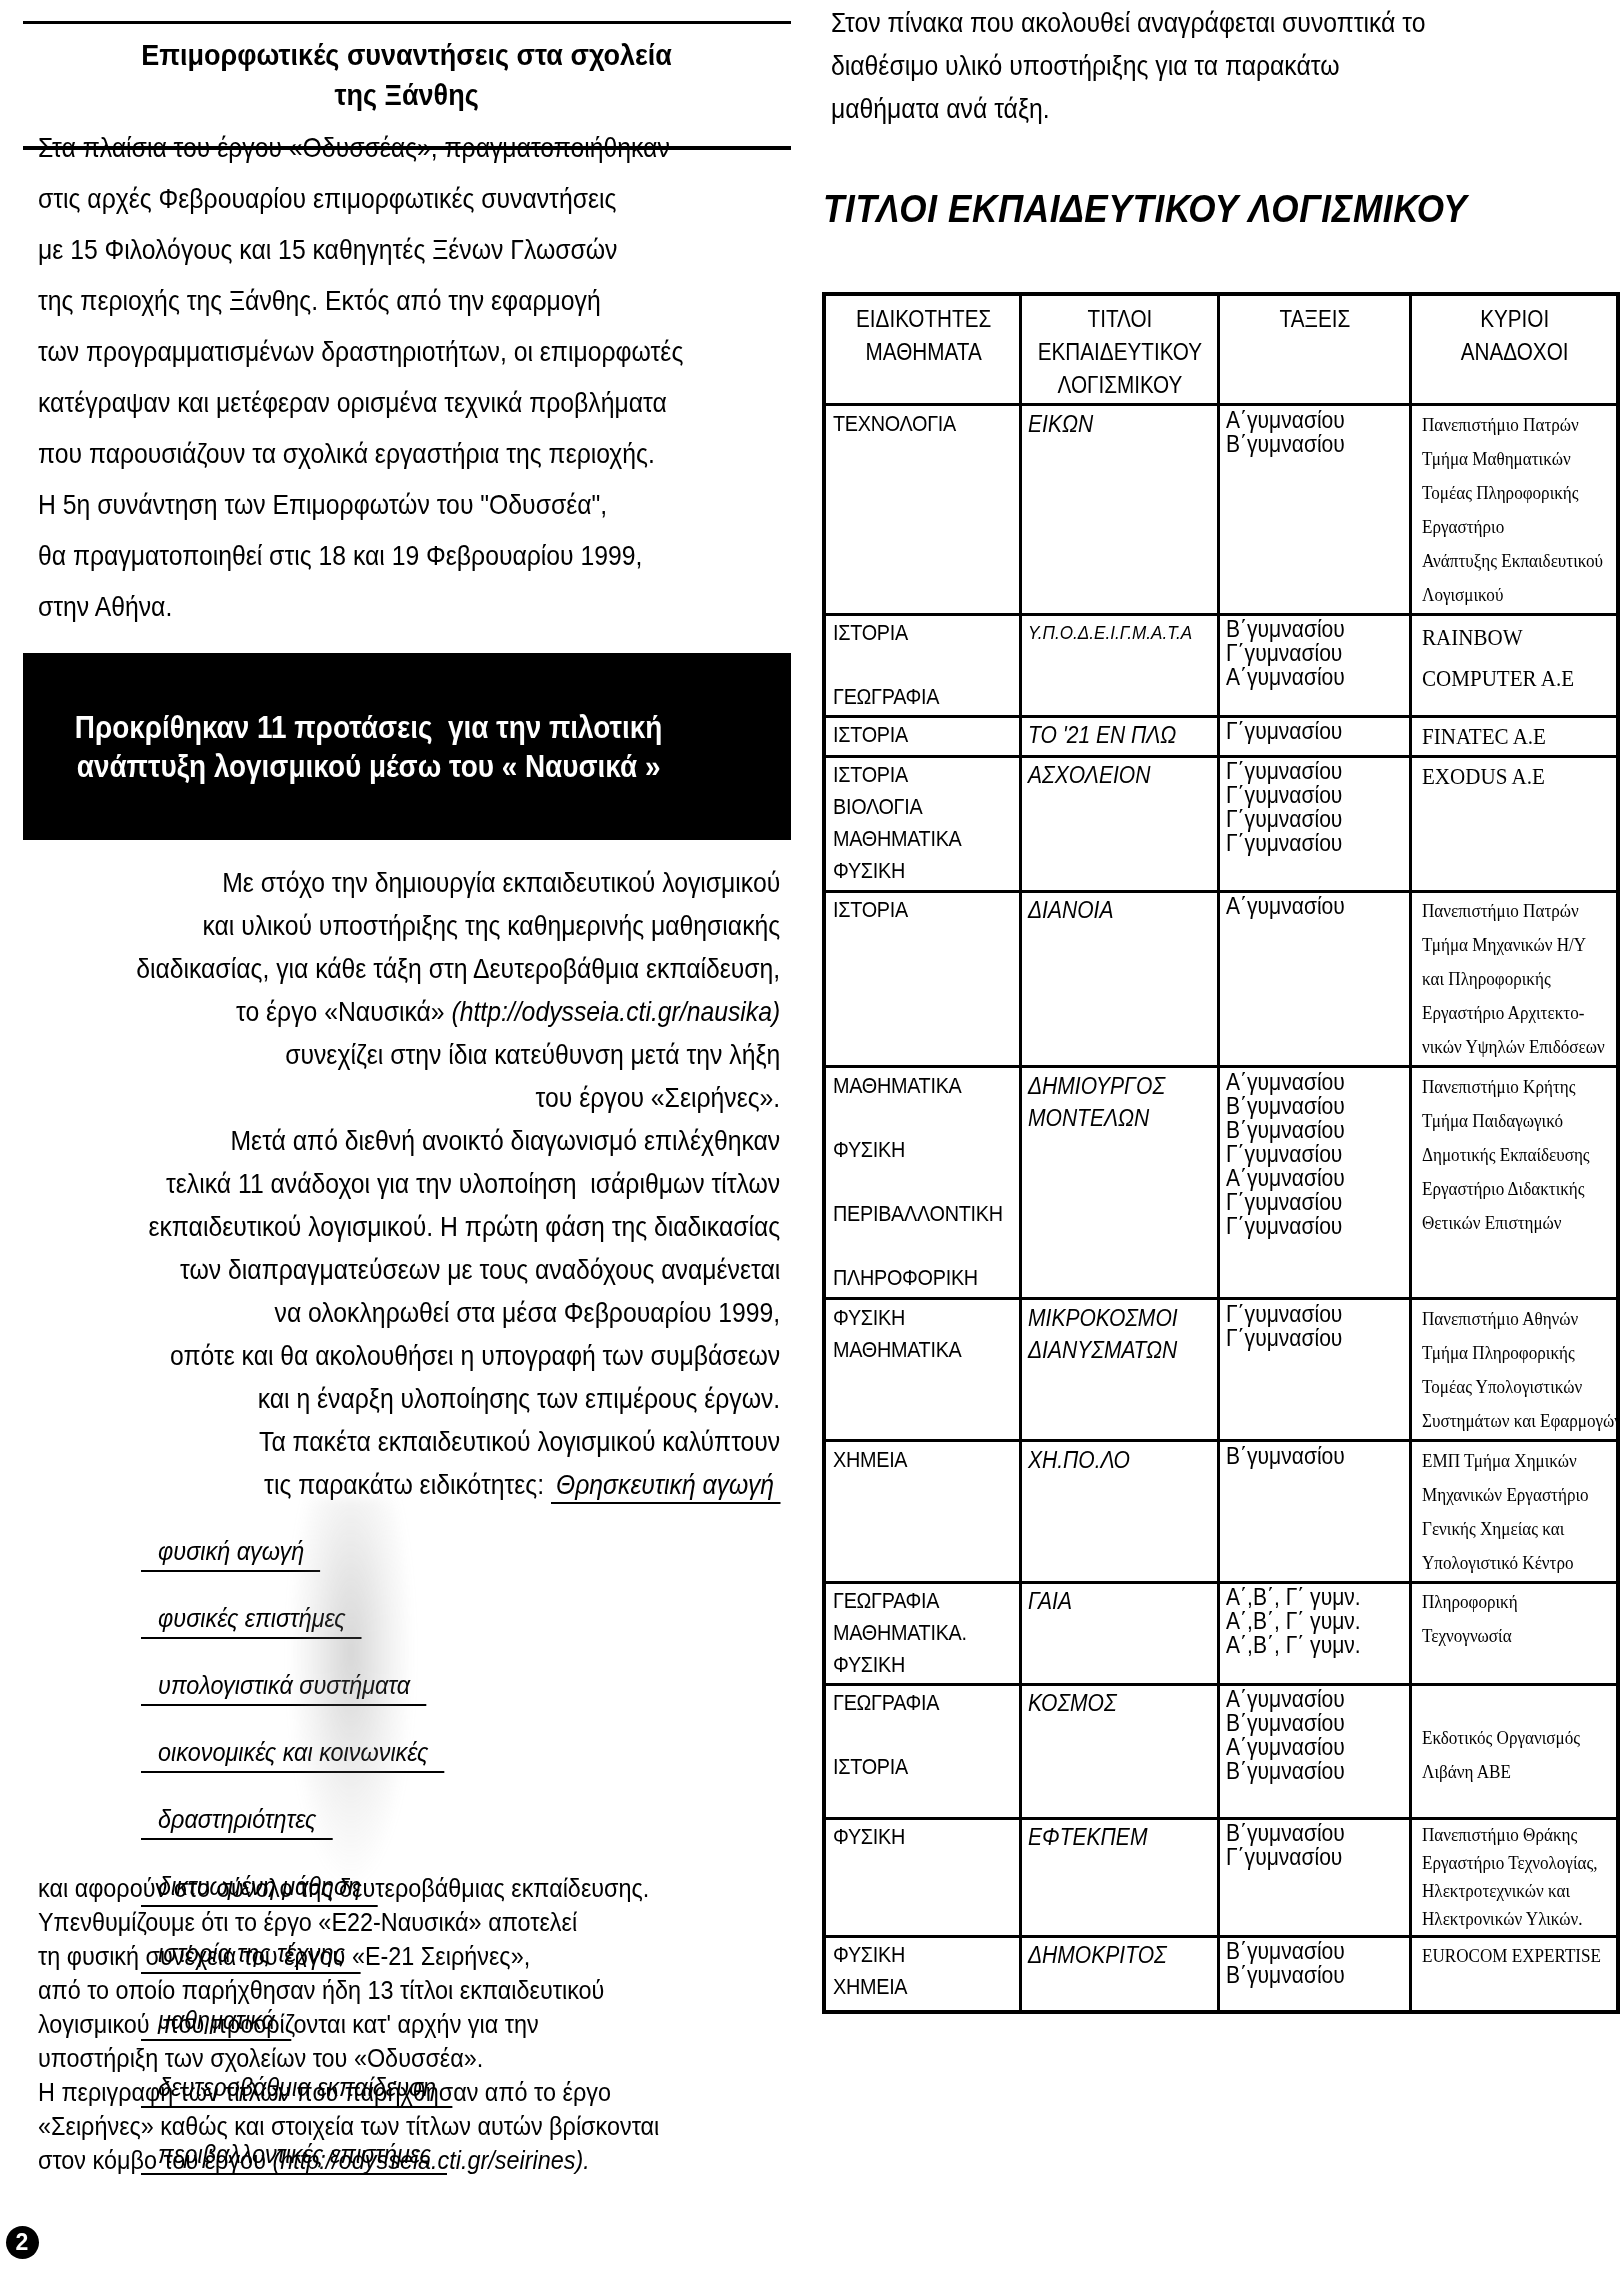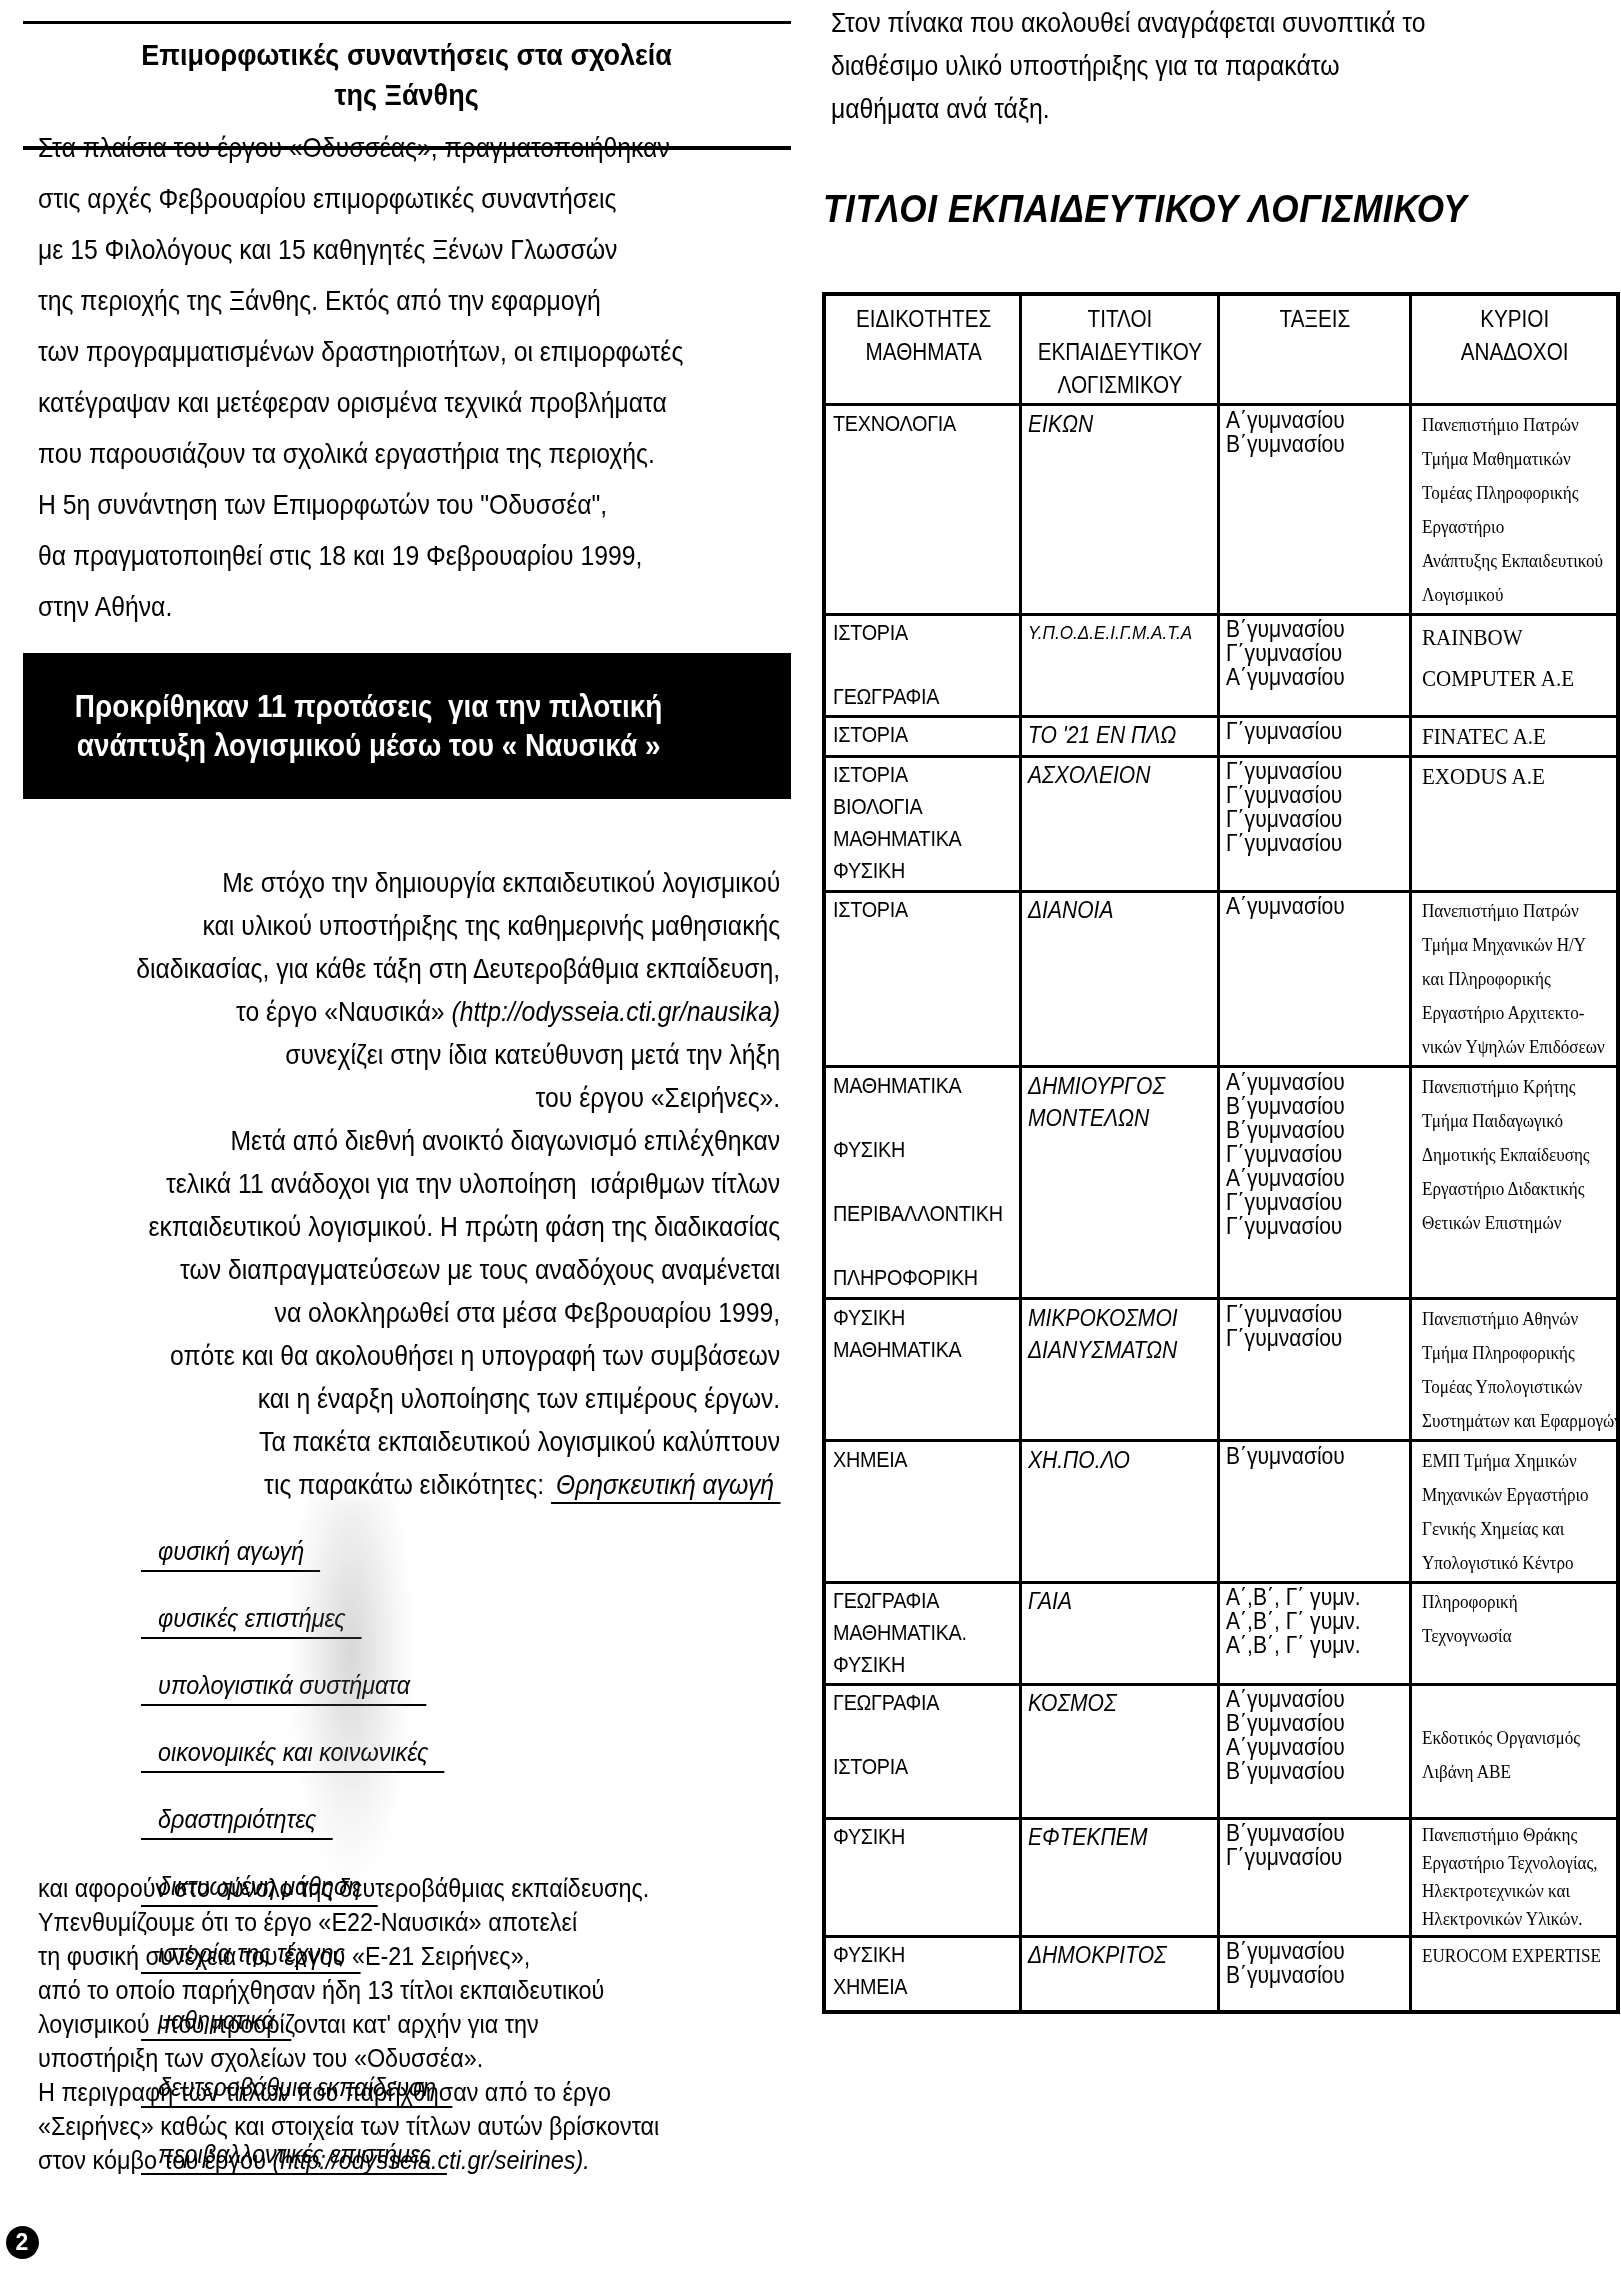--- a/index.html
+++ b/index.html
@@ -20,21 +20,21 @@
     position: absolute; left: 23px; top: 21px; width: 768px;
     border-top: 3.4px solid #000; border-bottom: 4.1px solid #000;
     padding: 11px 0 31px;
   }
   .heading { font-size: 30px; font-weight: bold; line-height: 40px; text-align: center; }
 
   .para { position: absolute; }
   .p1 { left: 38px; top: 122px; width: 741px; font-size: 27.5px; line-height: 51px; }
 
   .banner {
-    position: absolute; left: 23px; top: 653px; width: 768px; height: 146px;
+    position: absolute; left: 23px; top: 653px; width: 768px; height: 187px;
     background: #000; color: #fff;
     display: flex; align-items: center; justify-content: center;
   }
   .banner-text { font-size: 31px; font-weight: bold; line-height: 39px; text-align: center; }
 
   .p2 { left: 38px; top: 861px; width: 743px; font-size: 27.5px; line-height: 43px; text-align: right; }
   .p3 { left: 38px; top: 1871px; width: 747px; font-size: 26px; line-height: 34px; }
 
   .ul  { border-bottom: 2.7px solid #000; padding: 0 6.9px 2.1px 5.5px; }
   .spec-list { position: absolute; left: 141px; top: 1502px; font-size: 26px; }

